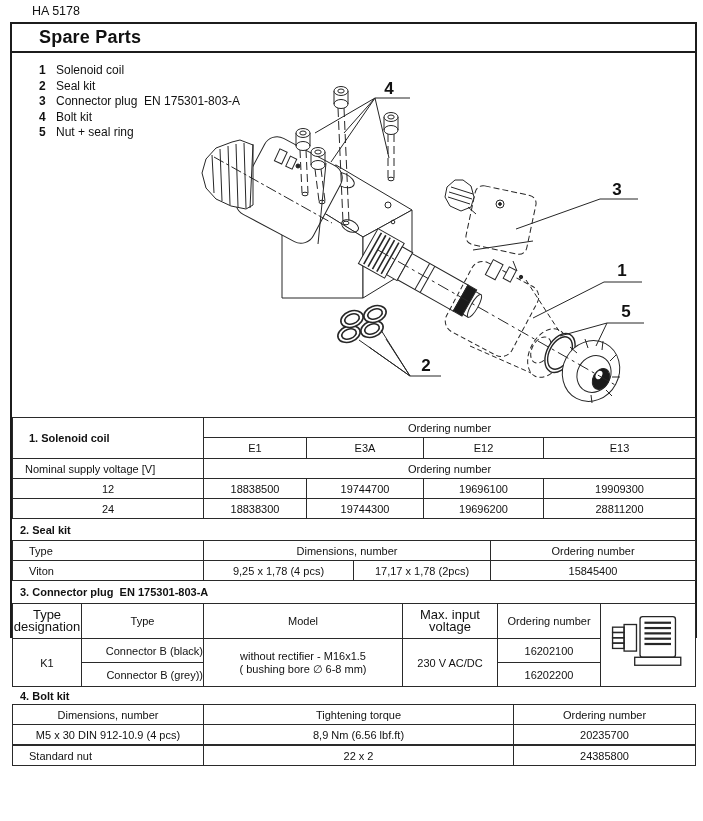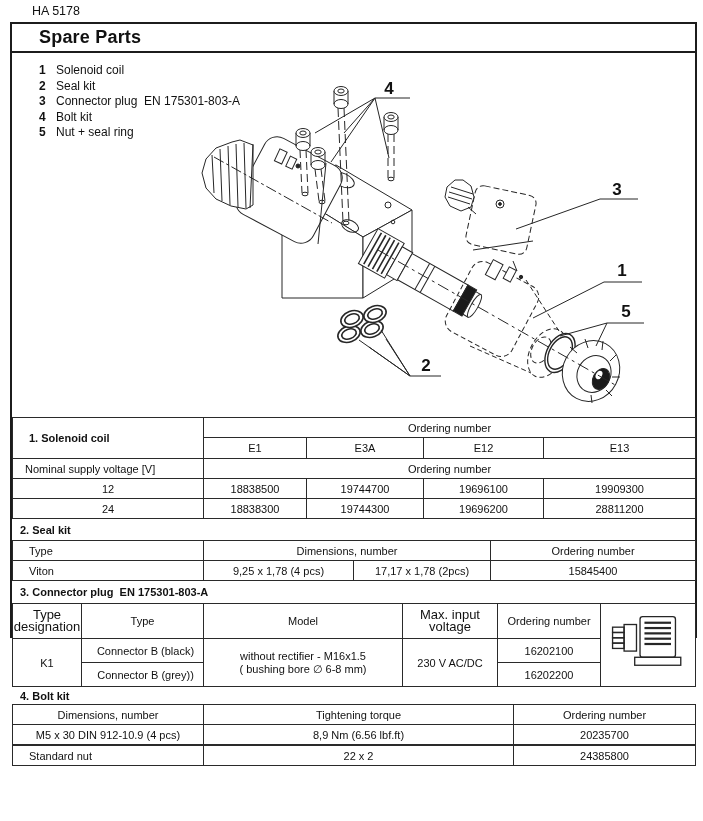--- a/index.html
+++ b/index.html
@@ -15,21 +15,21 @@
   .pl-row{display:flex;}
   .pl-num{width:17px;font-weight:bold;}
   .pl-label{white-space:pre;}
   .drawing{position:absolute;left:0;top:31px;width:683px;height:362px;}
   .tables{position:absolute;left:0;top:393px;width:683px;font-size:11px;}
   table{border-collapse:collapse;width:683px;table-layout:fixed;}
   td{border:1px solid #2a2a2a;text-align:center;vertical-align:middle;padding:0;overflow:hidden;
      font-size:11px;color:#111;}
   td.l{text-align:left;padding-left:16px;}
   td.l2{text-align:left;padding-left:12px;}
-  td.l3{text-align:center;padding-left:6px;}
+  td.l3{text-align:right;padding-left:6px;}
   td.b{font-weight:bold;}
   td.small{font-size:13px;line-height:12px;}
   .sect{height:21px;font-weight:bold;display:flex;align-items:center;padding-left:8px;
         white-space:pre;box-sizing:border-box;font-size:11px;}
   .model2{line-height:13px;}
   svg text{font-family:"Liberation Sans",sans-serif;}
 </style>
 </head>
 <body>
 

